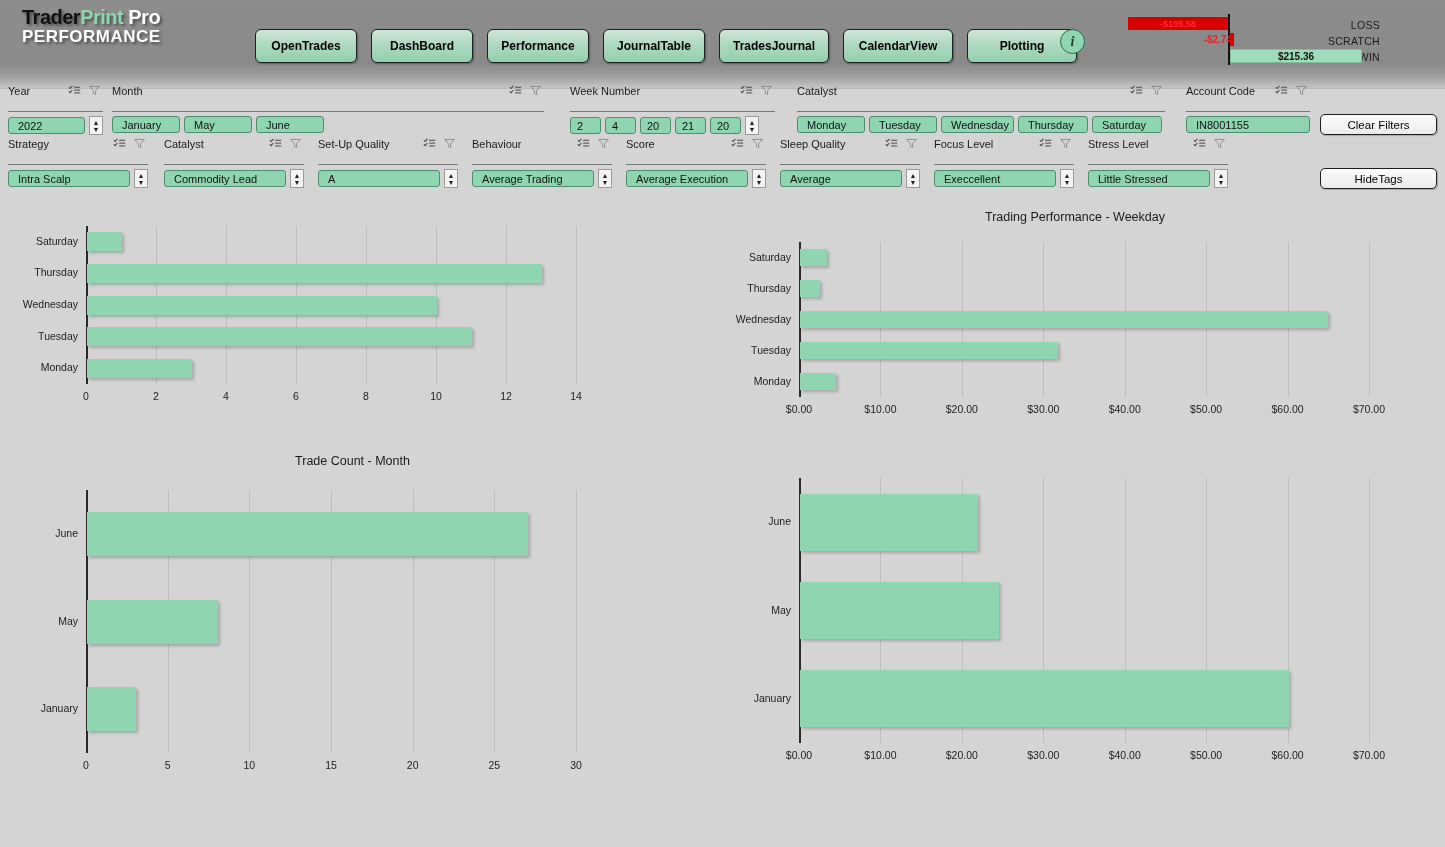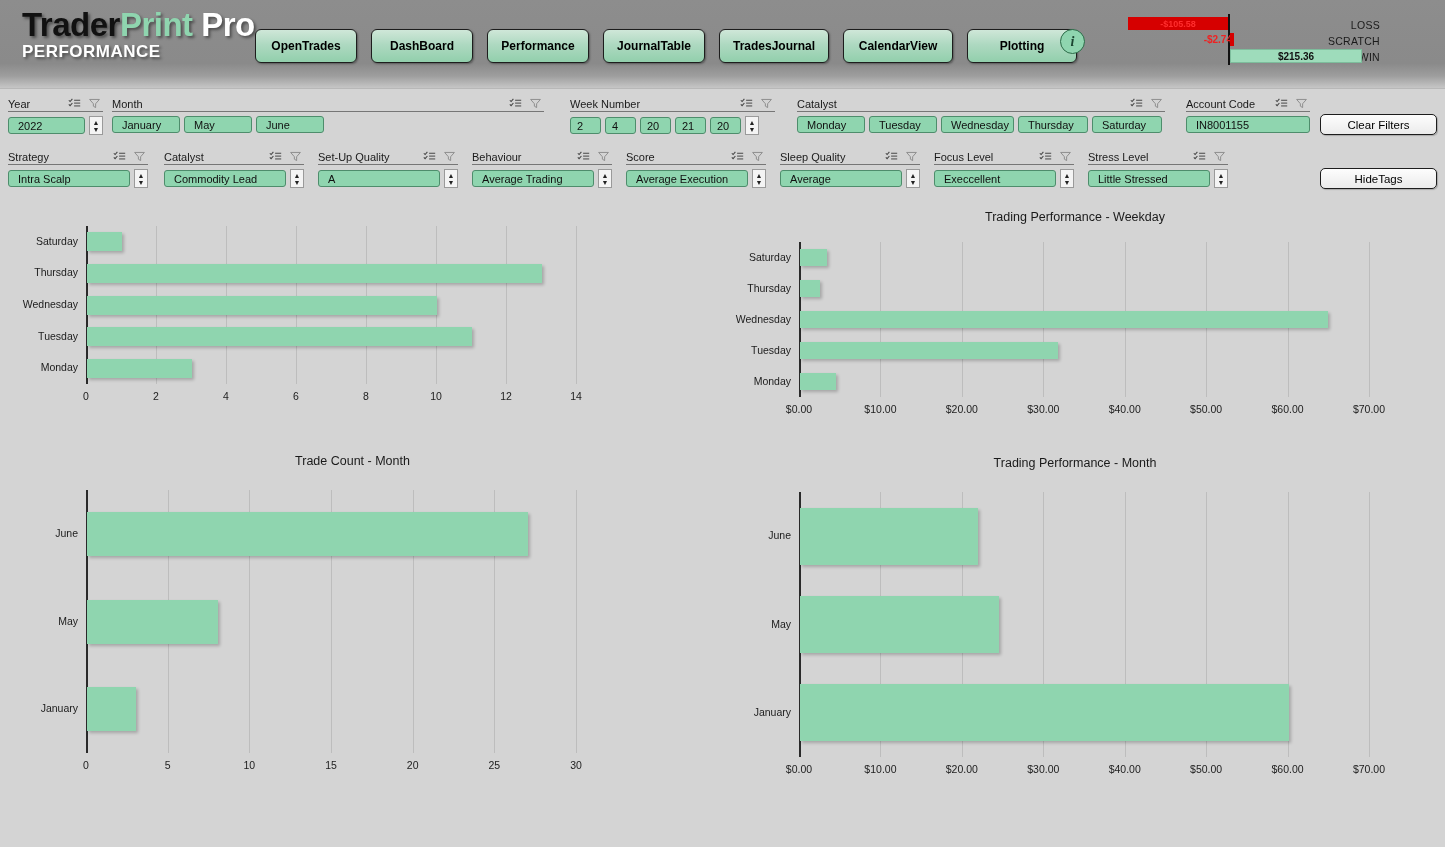--- a/index.html
+++ b/index.html
@@ -13,21 +13,21 @@
 
   
   .header {
     position: relative;
     width: 1445px; height: 88px;
     background: linear-gradient(to bottom, #8d8d8d 0%, #8a8a8a 72%, #9d9d9d 86%, #c6c6c6 100%);
     overflow: hidden;
   }
   .brand { position: absolute; left: 22px; top: 6px; }
   .brand-main {
-    font-size: 33px; font-weight: bold; letter-spacing: -0.5px;
+    font-size: 20px; font-weight: bold; letter-spacing: -0.5px;
     text-shadow: 2px 2px 3px rgba(0,0,0,0.45);
     line-height: 1.15;
   }
   .brand-trader { color: #111; }
   .brand-print { color: #8FD5AF; }
   .brand-pro { color: #ffffff; }
   .brand-sub {
     font-size: 17px; font-weight: bold; color: #ffffff;
     letter-spacing: 0.5px; margin-top: -2px;
     text-shadow: 2px 2px 3px rgba(0,0,0,0.45);
@@ -85,21 +85,21 @@
 
   
   .filters {
     position: relative; width: 1445px; height: 118px;
     background: #d4d4d4;
     border-top: 1px solid #b8b8b8;
   }
   .fgroup { position: absolute; }
   .fhead {
     position: relative; display: flex; align-items: flex-end;
-    border-bottom: 1px solid #767676; height: 18px; padding-bottom: 1px;
+    border-bottom: 1px solid #767676; height: 18px; padding-bottom: 14px;
   }
   .fhead .ftitle { font-size: 11px; color: #1a1a1a; flex: 1; }
   .ficons { display: flex; gap: 7px; align-items: center; padding-right: 2px; }
   .icon-sel, .icon-funnel { width: 13px; height: 13px; display: block; }
 
   .fbody { display: flex; align-items: center; gap: 4px; margin-top: 4px; }
   .chip {
     height: 17px; padding: 0 9px; border: 1px solid #4e8d6c; border-radius: 3px;
     background: #8FD5AF; color: #101010; font-size: 11px;
     display: flex; align-items: center; cursor: pointer; white-space: nowrap;
@@ -567,21 +567,20 @@
         <div class="ticklabel" style="left: 0px; top: 269px;">0</div>
         <div class="ticklabel" style="left: 81.6667px; top: 269px;">5</div>
         <div class="ticklabel" style="left: 163.333px; top: 269px;">10</div>
         <div class="ticklabel" style="left: 245px; top: 269px;">15</div>
         <div class="ticklabel" style="left: 326.667px; top: 269px;">20</div>
         <div class="ticklabel" style="left: 408.333px; top: 269px;">25</div>
         <div class="ticklabel" style="left: 490px; top: 269px;">30</div>
       </div>
     </div>
   <div class="chart" style="left:705px; top:250px; width:740px; height:340px;">
-      <div class="chart-title">Trading Performance - Month</div>
       <div class="plot" style="margin-left: 94px; width: 570px; height: 265px; margin-top: 22px;">
         <div class="gridline" style="left: 81.4286px; height: 265px;"></div>
         <div class="gridline" style="left: 162.857px; height: 265px;"></div>
         <div class="gridline" style="left: 244.286px; height: 265px;"></div>
         <div class="gridline" style="left: 325.714px; height: 265px;"></div>
         <div class="gridline" style="left: 407.143px; height: 265px;"></div>
         <div class="gridline" style="left: 488.571px; height: 265px;"></div>
         <div class="gridline" style="left: 570px; height: 265px;"></div>
         <div class="axisline" style="left: 0px; height: 265px;"></div>
         <div class="cbar" style="left: 1px; top: 15.6667px; width: 178.329px; height: 57px;"></div>

